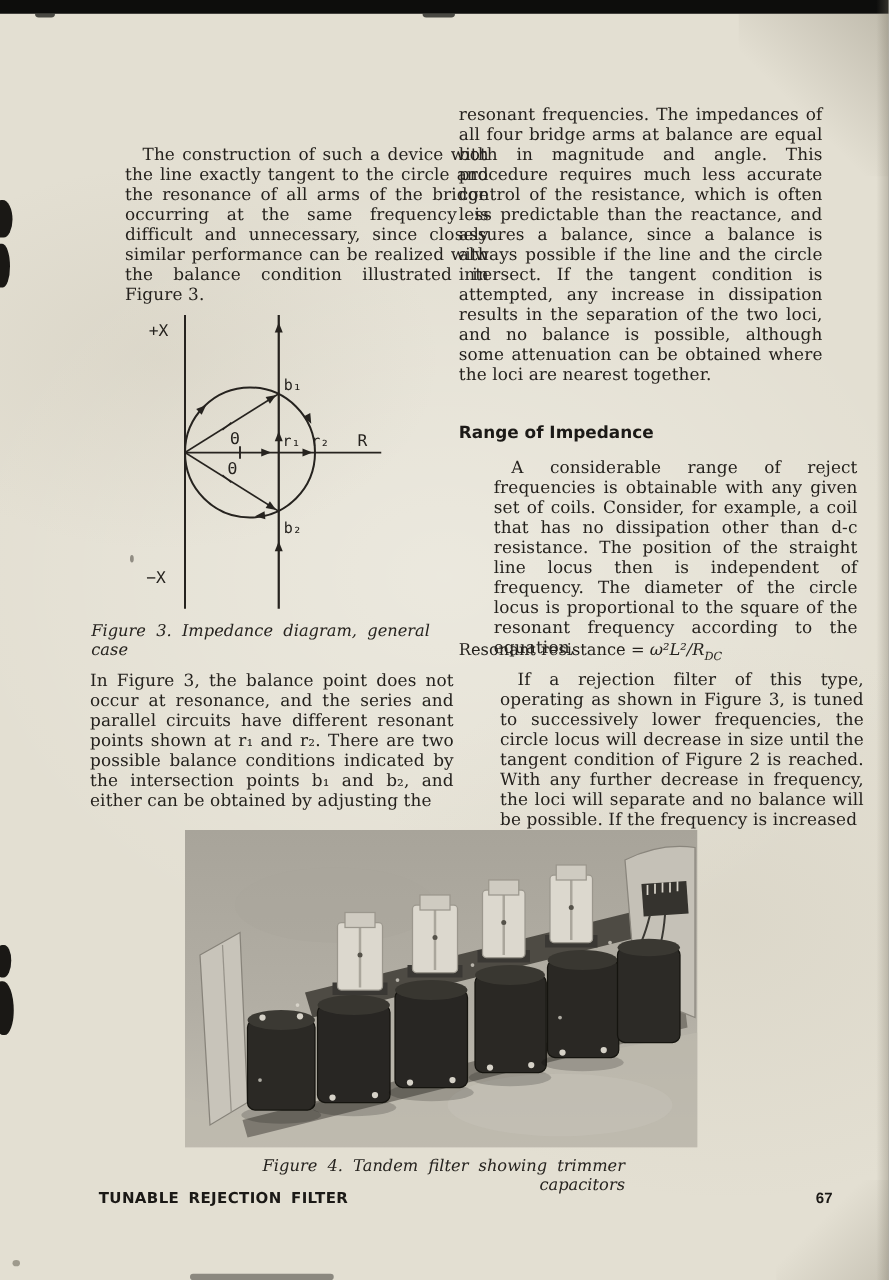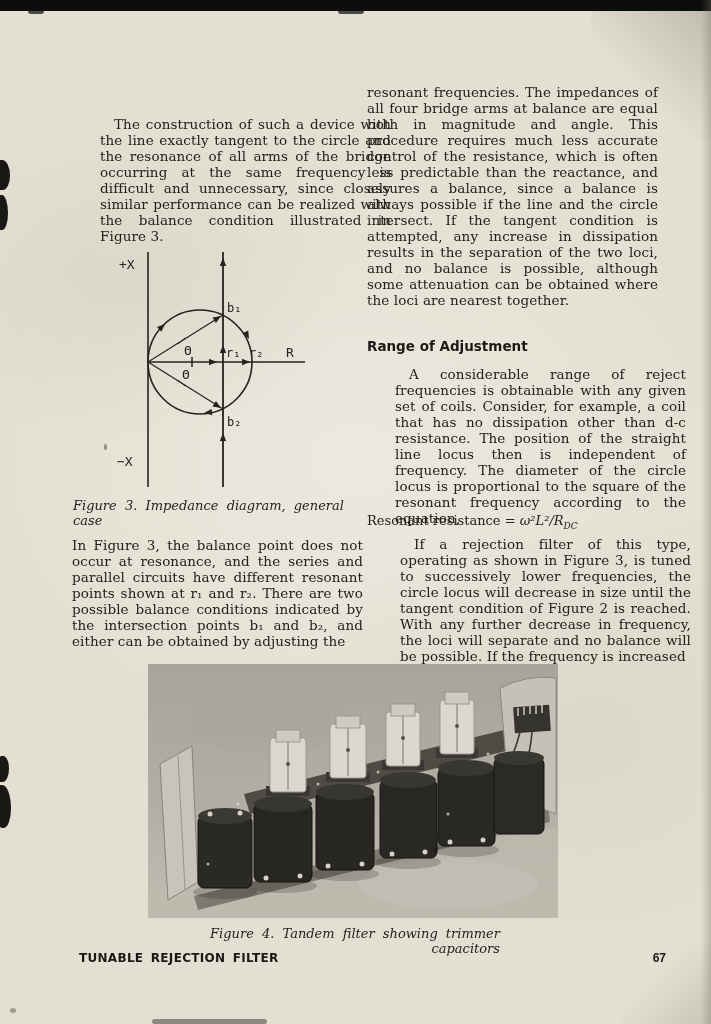--- a/index.html
+++ b/index.html
@@ -124,21 +124,21 @@
       <text x="201" y="114" font-size="13">R</text>
       <text x="99" y="112" font-size="13">Θ</text>
       <text x="97" y="136" font-size="13">Θ</text>
     </g>
   </svg>
 
   <div class="caption fig3-caption">Figure 3. Impedance diagram, general case</div>
   <div class="para lc-p3">In Figure 3, the balance point does not occur at resonance, and the series and parallel circuits have different resonant points shown at r₁ and r₂. There are two possible balance conditions indicated by the intersection points b₁ and b₂, and either can be obtained by adjusting the</div>
 
   <div class="para rc-p1">resonant frequencies. The impedances of all four bridge arms at balance are equal both in magnitude and angle. This procedure requires much less accurate control of the resistance, which is often less predictable than the reactance, and assures a balance, since a balance is always possible if the line and the circle intersect. If the tangent condition is attempted, any increase in dissipation results in the separation of the two loci, and no balance is possible, although some attenuation can be obtained where the loci are nearest together.</div>
-  <h3 class="rc-heading">Range of Adjustment</h3>
+  <h3 class="rc-heading">Range of Impedance</h3>
   <div class="para rc-p2 indent">A considerable range of reject frequencies is obtainable with any given set of coils. Consider, for example, a coil that has no dissipation other than d-c resistance. The position of the straight line locus then is independent of frequency. The diameter of the circle locus is proportional to the square of the resonant frequency according to the equation,</div>
   <div class="equation">
     <span>Resonant resistance</span>
     <span>=</span>
     <span class="math">ω²L²/R</span><sub>DC</sub>
   </div>
   <div class="para rc-p3 indent">If a rejection filter of this type, operating as shown in Figure 3, is tuned to successively lower frequencies, the circle locus will decrease in size until the tangent condition of Figure 2 is reached. With any further decrease in frequency, the loci will separate and no balance will be possible. If the frequency is increased</div>
 
   <svg class="fig4-svg" width="410" height="254" viewBox="0 0 410 254">
     <defs>

